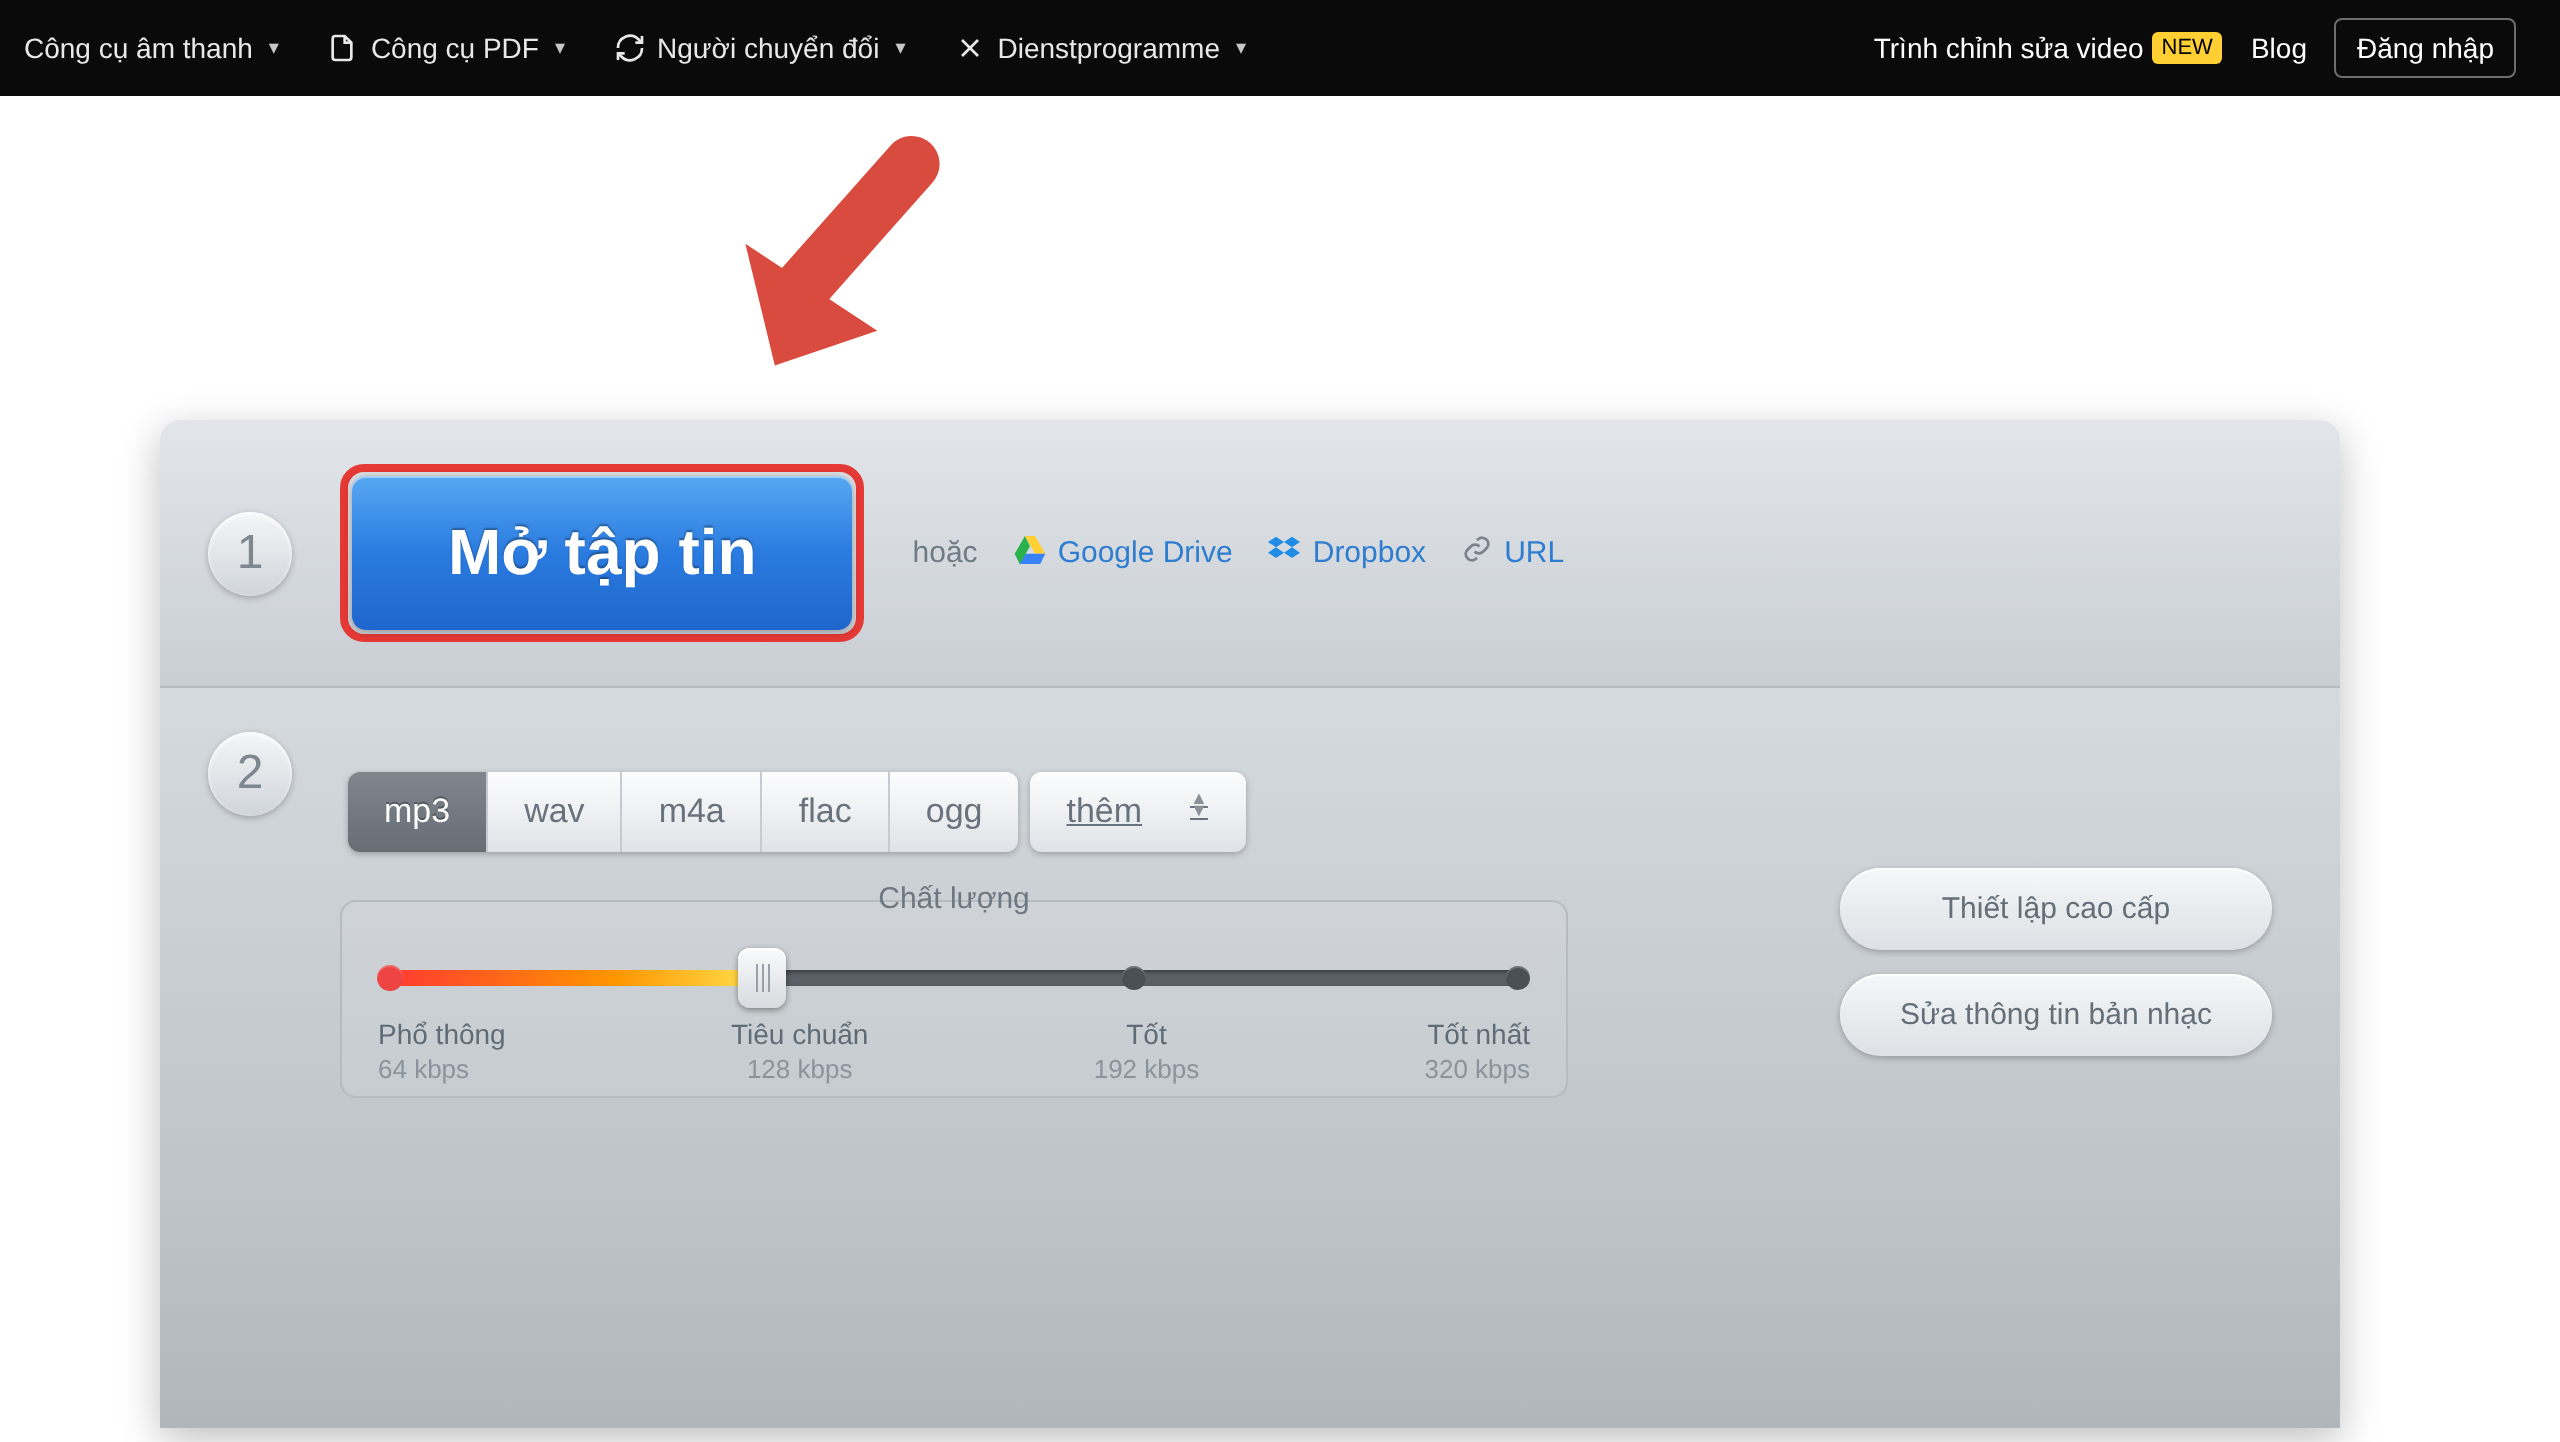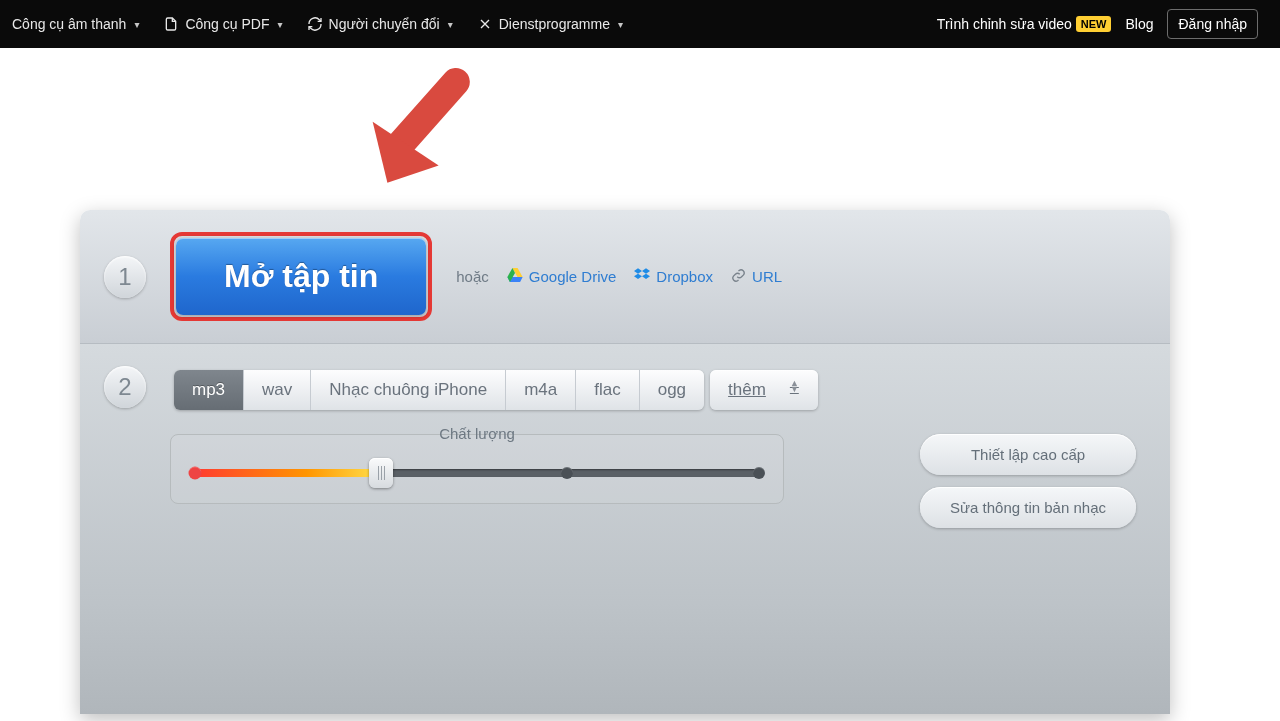--- a/index.html
+++ b/index.html
@@ -25,21 +25,21 @@
       cursor: pointer;
       color: #e8e8e8;
     }
     .nav-item .nav-icon { width: 16px; height: 16px; display: inline-flex; align-items: center; justify-content: center; }
     .nav-item .chev { font-size: 10px; opacity: .85; margin-left: 2px; }
     .nav-right { margin-left: auto; display: flex; align-items: center; gap: 14px; padding-right: 14px; }
     .new-badge {
       background: #ffcf33;
       color: #000;
       font-size: 11px;
-      font-weight: 700;
+      font-weight: 400;
       padding: 2px 5px;
       border-radius: 3px;
       margin-left: 4px;
     }
     .login-box {
       border: 1px solid #6d6d6d;
       border-radius: 4px;
       padding: 6px 10px;
       cursor: pointer;
     }
@@ -99,21 +99,21 @@
       border-radius: 12px;
       padding: 2px;
       display: inline-block;
     }
 
     .or-links { display: flex; align-items: center; gap: 18px; font-size: 15px; }
     .or-label { color: #6f7b86; }
     .src-link { display: inline-flex; align-items: center; gap: 6px; color: #2f7dd1; cursor: pointer; }
 
     
-    .formats-row { display: flex; gap: 6px; margin-left: 4px; margin-top: 4px; }
+    .formats-row { display: flex; gap: 6px; margin-left: 4px; margin-top: 20px; }
     .fmt-tabs {
       display: flex;
       border-radius: 6px;
       overflow: hidden;
       box-shadow: 0 1px 3px rgba(0,0,0,.25), inset 0 1px 0 rgba(255,255,255,.7);
     }
     .fmt-tab {
       padding: 10px 18px;
       font-size: 17px;
       color: #6a737d;
@@ -137,21 +137,21 @@
       box-shadow: 0 1px 3px rgba(0,0,0,.25), inset 0 1px 0 rgba(255,255,255,.7);
       cursor: pointer;
       text-decoration: underline;
     }
     .more-chev { display: inline-flex; flex-direction: column; line-height: 6px; font-size: 9px; color: #8a9098; }
 
     
     .quality-panel {
       margin-top: 24px;
       width: 614px;
-      padding: 12px 18px 26px;
+      padding: 12px 18px 6px;
       border: 1px solid #b6bbbd;
       border-radius: 8px;
       background: rgba(255,255,255,.08);
       position: relative;
     }
     .quality-title {
       position: absolute;
       top: -10px; left: 50%; transform: translateX(-50%);
       background: transparent;
       padding: 0 10px;
@@ -327,21 +327,20 @@
   <div class="section section-2">
     <div class="step-badge">
       <span>2</span>
     </div>
 
     <div class="mid-col">
       <div class="formats-row">
         <div class="fmt-tabs">
           <div class="fmt-tab active"><span>mp3</span></div>
           <div class="fmt-tab"><span>wav</span></div>
-          <div class="fmt-tab"><span>Nhạc chuông iPhone</span></div>
           <div class="fmt-tab"><span>m4a</span></div>
           <div class="fmt-tab"><span>flac</span></div>
           <div class="fmt-tab"><span>ogg</span></div>
         </div>
         <div class="more-tab">
           <span>thêm</span>
           <span class="more-chev">
               <span>▲</span>
               <span>▼</span>
             </span>
@@ -354,20 +353,38 @@
           <div class="slider-fill"></div>
           <div class="slider-dot red" style="left:0%"></div>
           <div class="slider-dot" style="left:66%"></div>
           <div class="slider-dot" style="left:100%"></div>
           <div class="slider-thumb">
               <span></span>
               <span></span>
               <span></span>
             </div>
         </div>
+        <div class="quality-labels">
+          <div class="qlab">
+            <span>Phổ thông</span>
+            <span class="qv">64 kbps</span>
+          </div>
+          <div class="qlab">
+            <span>Tiêu chuẩn</span>
+            <span class="qv">128 kbps</span>
+          </div>
+          <div class="qlab">
+            <span>Tốt</span>
+            <span class="qv">192 kbps</span>
+          </div>
+          <div class="qlab">
+            <span>Tốt nhất</span>
+            <span class="qv">320 kbps</span>
+          </div>
+        </div>
       </div>
     </div>
 
     <div class="side-buttons">
       <div class="pill-btn">
         <span>Thiết lập cao cấp</span>
       </div>
       <div class="pill-btn">
         <span>Sửa thông tin bản nhạc</span>
       </div>

